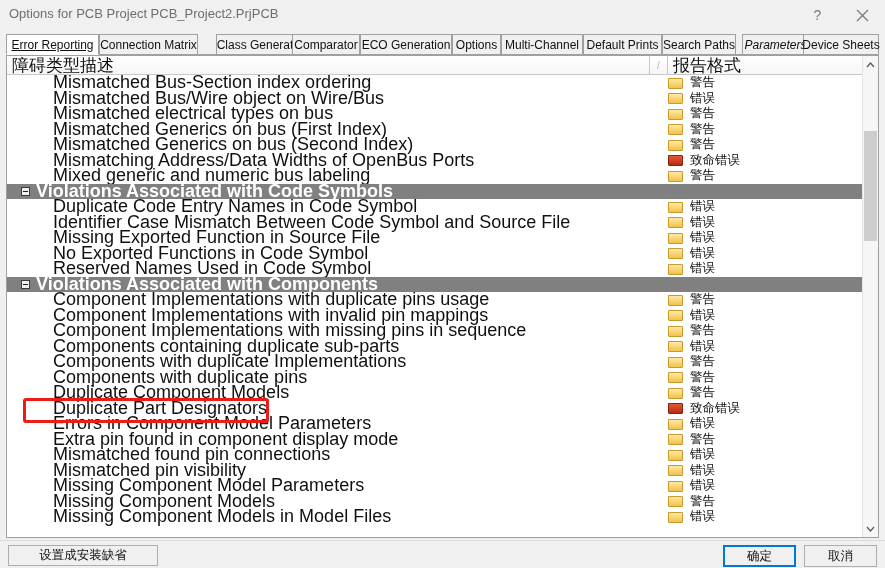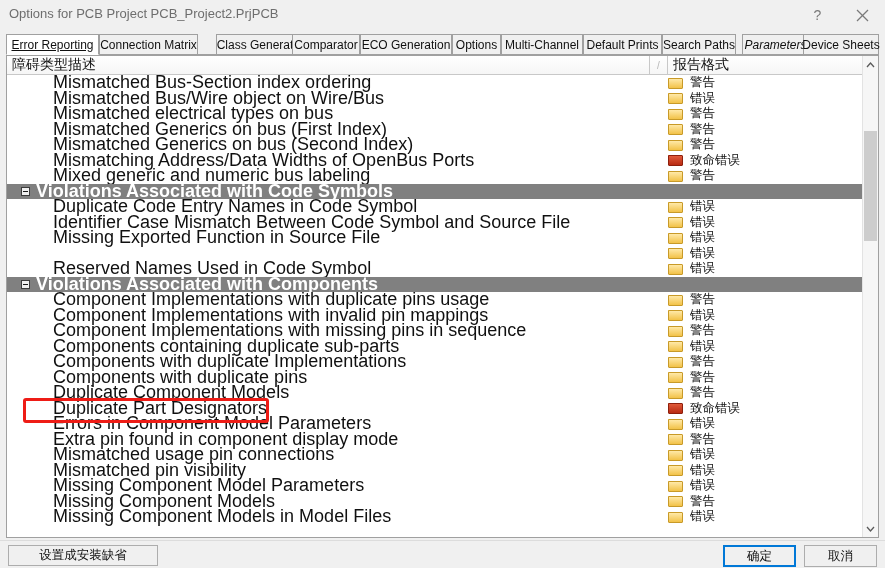--- a/index.html
+++ b/index.html
@@ -31,21 +31,21 @@
 
   
   .listpanel{position:absolute;left:6px;top:55px;width:873px;height:483px;
              background:#ffffff;border:1px solid #a0a0a0;box-sizing:border-box;overflow:hidden;}
 
   .hdrrow{position:absolute;left:0;top:0;width:871px;height:19px;background:#ffffff;
           border-bottom:1px solid #c8c8c8;box-sizing:border-box;}
   .hdrcell{position:absolute;top:0;height:18px;box-sizing:border-box;
            background:linear-gradient(#ffffff,#f6f6f6);
            border-right:1px solid #c8c8c8;
-           display:flex;align-items:center;font-size:14px;color:#101010;padding-left:5px;white-space:nowrap;cursor:default;}
+           display:flex;align-items:center;font-size:17px;color:#101010;padding-left:5px;white-space:nowrap;cursor:default;}
   .hdrcell.c1{left:0;width:643px;}
   .hdrcell.c2{left:643px;width:18px;justify-content:center;padding-left:0;color:#b9b9b9;font-size:10px;}
   .hdrcell.c3{left:661px;width:194px;border-right:none;}
 
   .viewport{position:absolute;left:0;top:19px;width:855px;height:462px;overflow:hidden;background:#ffffff;}
 
   .row{position:relative;height:15.5px;box-sizing:border-box;white-space:nowrap;}
   .row .lbl{position:absolute;left:46px;top:0;height:15.5px;line-height:15.5px;
             font-size:18px;color:#101010;}
   .row .fmt{position:absolute;left:661px;top:0;height:15.5px;line-height:15.5px;
@@ -198,20 +198,21 @@
             </div>错误</div>
         </div>
         <div class="row">
           <div class="lbl">Missing Exported Function in Source File</div>
           <div class="fmt"><div class="ficon yellow">
               <span class="tabpc"></span>
               <span class="back"></span>
             </div>错误</div>
         </div>
         <div class="row">
+          <div class="lbl">No Exported Functions in Code Symbol</div>
           <div class="fmt"><div class="ficon yellow">
               <span class="tabpc"></span>
               <span class="back"></span>
             </div>错误</div>
         </div>
         <div class="row">
           <div class="lbl">Reserved Names Used in Code Symbol</div>
           <div class="fmt"><div class="ficon yellow">
               <span class="tabpc"></span>
               <span class="back"></span>
@@ -285,21 +286,21 @@
             </div>错误</div>
         </div>
         <div class="row">
           <div class="lbl">Extra pin found in component display mode</div>
           <div class="fmt"><div class="ficon yellow">
               <span class="tabpc"></span>
               <span class="back"></span>
             </div>警告</div>
         </div>
         <div class="row">
-          <div class="lbl">Mismatched usage pin connections</div>
+          <div class="lbl">Mismatched found pin connections</div>
           <div class="fmt"><div class="ficon yellow">
               <span class="tabpc"></span>
               <span class="back"></span>
             </div>错误</div>
         </div>
         <div class="row">
           <div class="lbl">Mismatched pin visibility</div>
           <div class="fmt"><div class="ficon yellow">
               <span class="tabpc"></span>
               <span class="back"></span>

